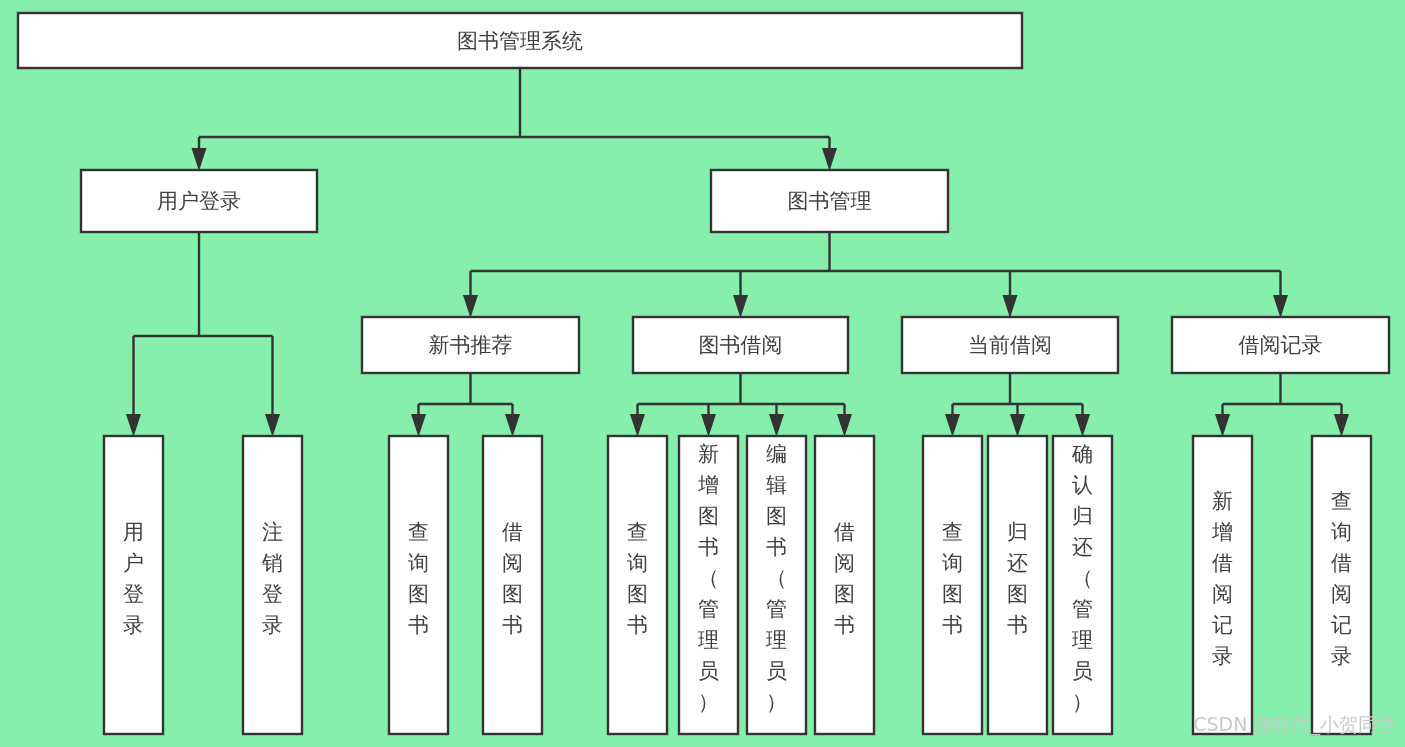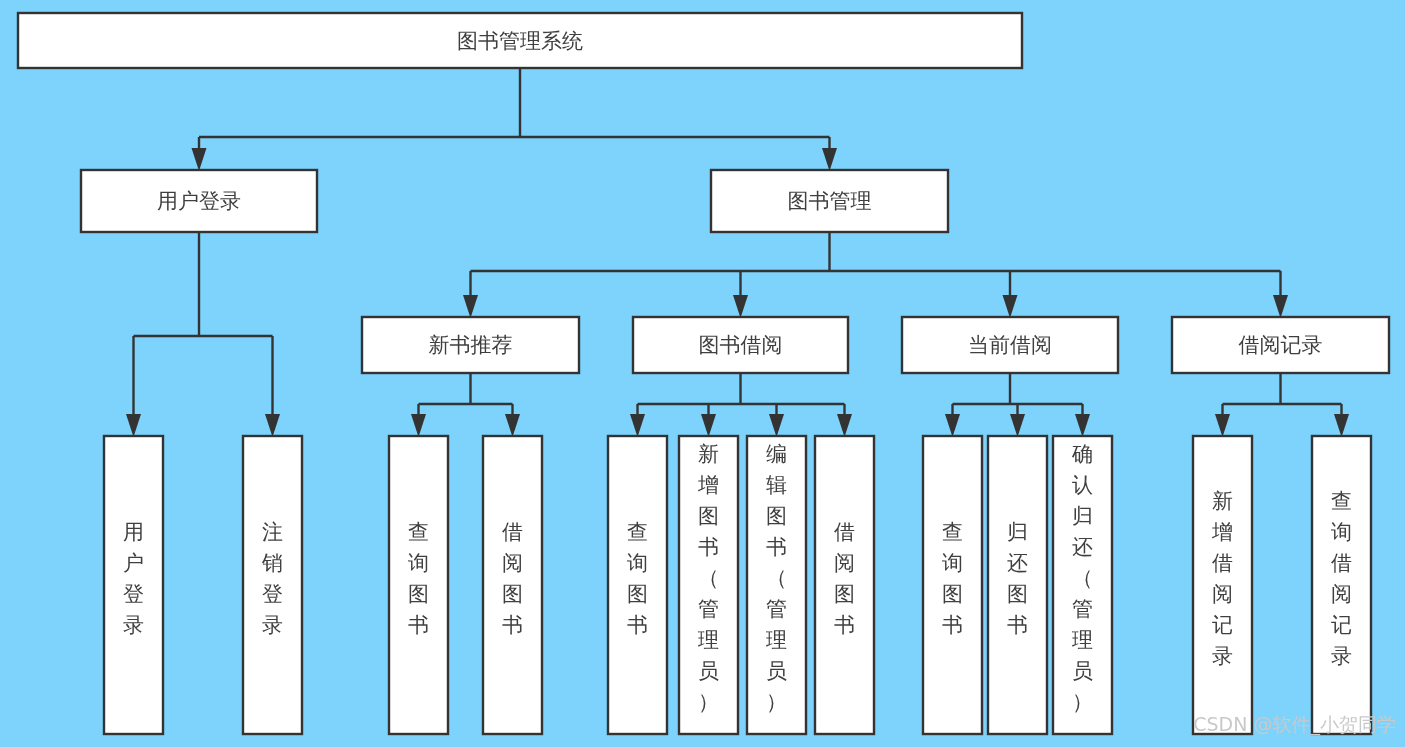--- a/index.html
+++ b/index.html
@@ -8,21 +8,21 @@
     padding: 0;
     background: #ffffff;
   }
   body {
     font-family: "DejaVu Sans", "Liberation Sans", sans-serif;
   }
   #diagram-root {
     position: relative;
     width: 1405px;
     height: 747px;
-    background: #7dd3fc;
+    background: #86efac;
     overflow: hidden;
   }
   #flow-svg {
     position: absolute;
     left: 0;
     top: 0;
     width: 1405px;
     height: 747px;
     display: block;
   }

